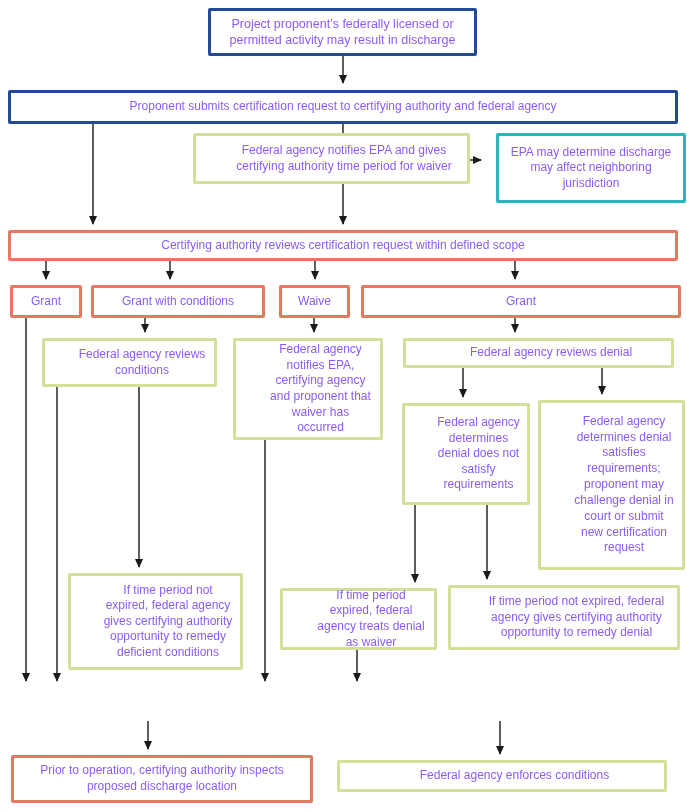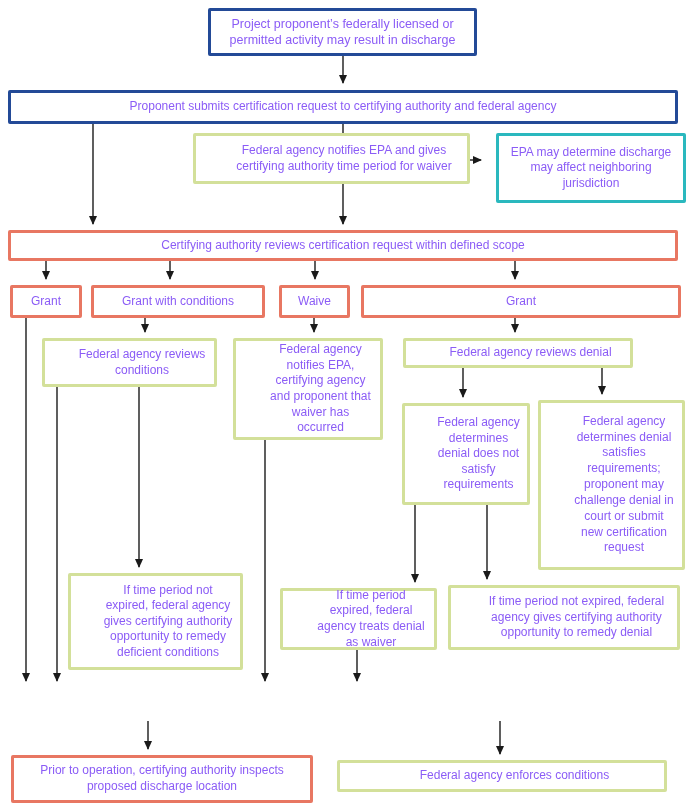--- a/index.html
+++ b/index.html
@@ -34,21 +34,21 @@
   #n-submit           {left:8px;   top:90px;  width:670px; height:34px;}
   #n-notify-epa       {left:193px; top:133px; width:277px; height:51px;}
   #n-epa-determine    {left:487px; top:133px; width:190px; height:70px;margin-left:9px;}
   #n-review-scope     {left:8px;   top:230px; width:670px; height:31px;}
   #n-grant            {left:10px;  top:285px; width:72px;  height:33px;}
   #n-grant-conditions {left:91px;  top:285px; width:174px; height:33px;}
   #n-waive            {left:279px; top:285px; width:71px;  height:33px;}
   #n-deny             {left:361px; top:285px; width:320px; height:33px;}
   #n-reviews-conditions{left:42px; top:338px; width:175px; height:49px;}
   #n-notifies-waiver  {left:233px; top:338px; width:150px; height:102px;}
-  #n-reviews-denial   {left:403px; top:338px; width:230px; height:30px;}
+  #n-reviews-denial   {left:403px; top:338px; width:271px; height:30px;}
   #n-denial-not-satisfy{left:402px;top:403px; width:128px; height:102px;}
   #n-denial-satisfies {left:538px; top:400px; width:147px; height:170px; line-height:1.32;}
   #n-remedy-deficient {left:68px;  top:573px; width:175px; height:97px;}
   #n-treats-waiver    {left:280px; top:588px; width:157px; height:62px;}
   #n-remedy-denial    {left:448px; top:585px; width:232px; height:65px;}
   #n-issues-license   {left:8px;   top:687px; width:670px; height:34px;}
   #n-inspects         {left:11px;   top:755px; width:302px; height:48px;}
   #n-enforces         {left:337px; top:760px; width:330px; height:32px;}
 
   #connectors{position:absolute;left:0;top:0;width:687px;height:812px;}

